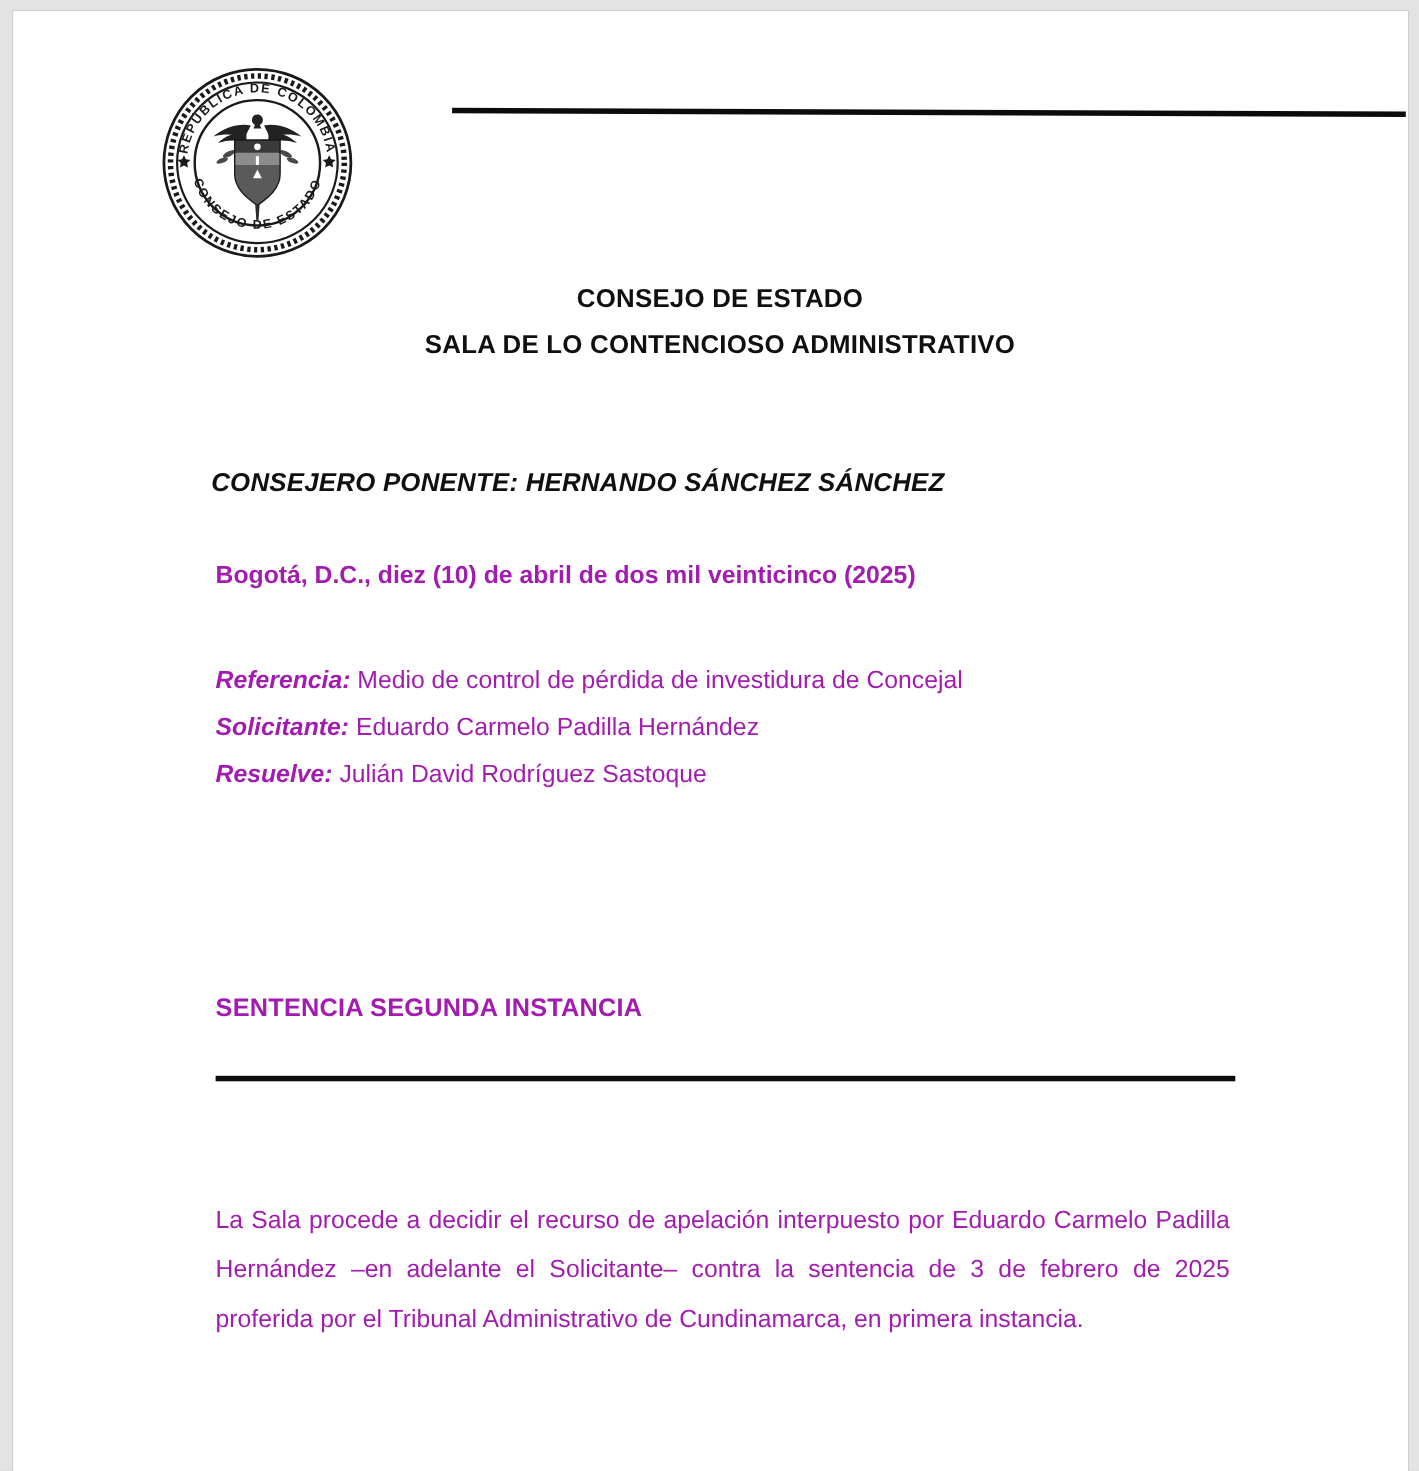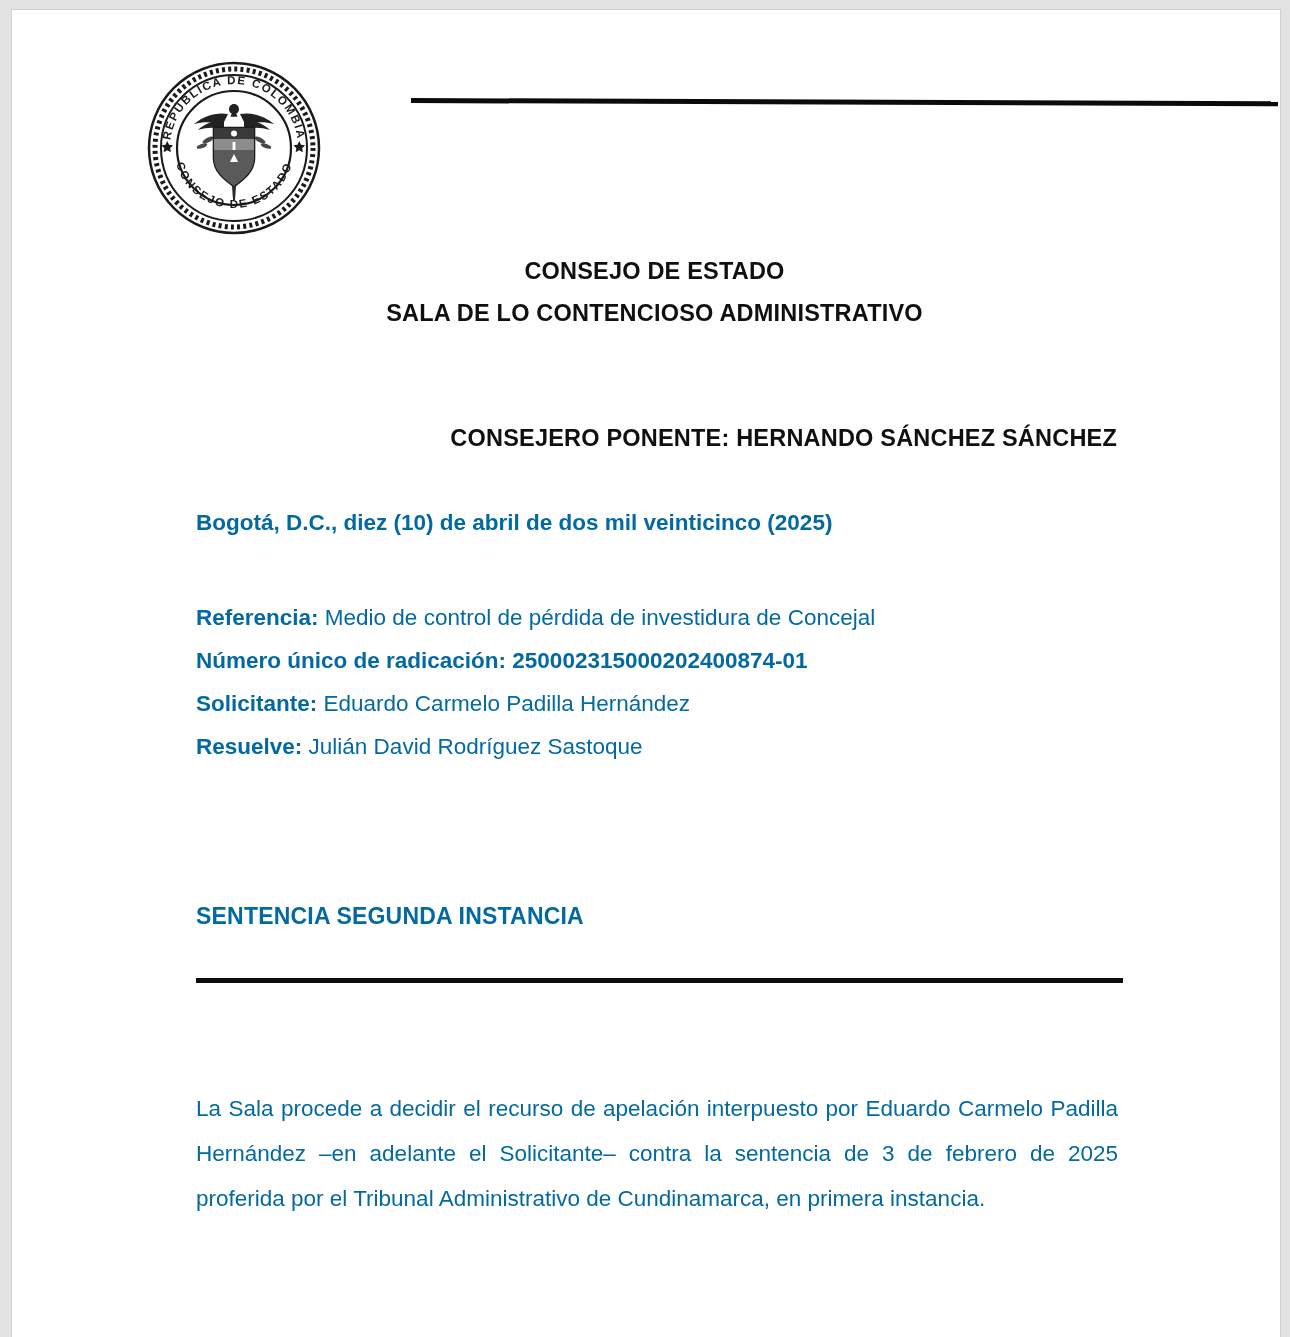--- a/index.html
+++ b/index.html
@@ -68,47 +68,48 @@
     letter-spacing: 0.2px;
     line-height: 42px;
   }
   .hdr div { white-space: nowrap; }
 
   .ponente {
     position: absolute;
     left: 180px;
     top: 415px;
     width: 925px;
-    text-align: right;
+    text-align: left;
     font-weight: bold;
     font-size: 23.5px;
     color: #101010;
     letter-spacing: 0.2px;
+    font-style: italic;
   }
 
   
   .col {
     position: absolute;
     left: 184px;
     width: 922px;
-    color: #0369a1;
+    color: #a21caf;
     font-size: 22.5px;
   }
 
   .datetime {
     top: 500px;
     font-weight: bold;
     font-size: 22.5px;
   }
 
   .ref-block {
     top: 586px;
     line-height: 43px;
   }
-  .ref-block .lbl { font-weight: bold; }
+  .ref-block .lbl { font-weight: bold; font-style: italic; }
 
   .asunto {
     top: 800px;
     text-align: justify;
     line-height: 43px;
   }
   .asunto .lbl { font-weight: bold; }
 
   .sec-title {
     top: 893px;
@@ -204,24 +205,20 @@
     </div>
 
     <div class="ponente">CONSEJERO PONENTE: HERNANDO SÁNCHEZ SÁNCHEZ</div>
 
     <div class="col datetime">Bogotá, D.C., diez (10) de abril de dos mil veinticinco (2025)</div>
 
     <div class="col ref-block">
       <div>
         <span class="lbl">Referencia:</span>
         <span>Medio de control de pérdida de investidura de Concejal</span>
-      </div>
-      <div>
-        <span class="lbl">Número único de radicación:</span>
-        <span class="lbl">250002315000202400874-01</span>
       </div>
       <div>
         <span class="lbl">Solicitante:</span>
         <span>Eduardo Carmelo Padilla Hernández</span>
       </div>
       <div>
         <span class="lbl">Resuelve:</span>
         <span>Julián David Rodríguez Sastoque</span>
       </div>
     </div>

